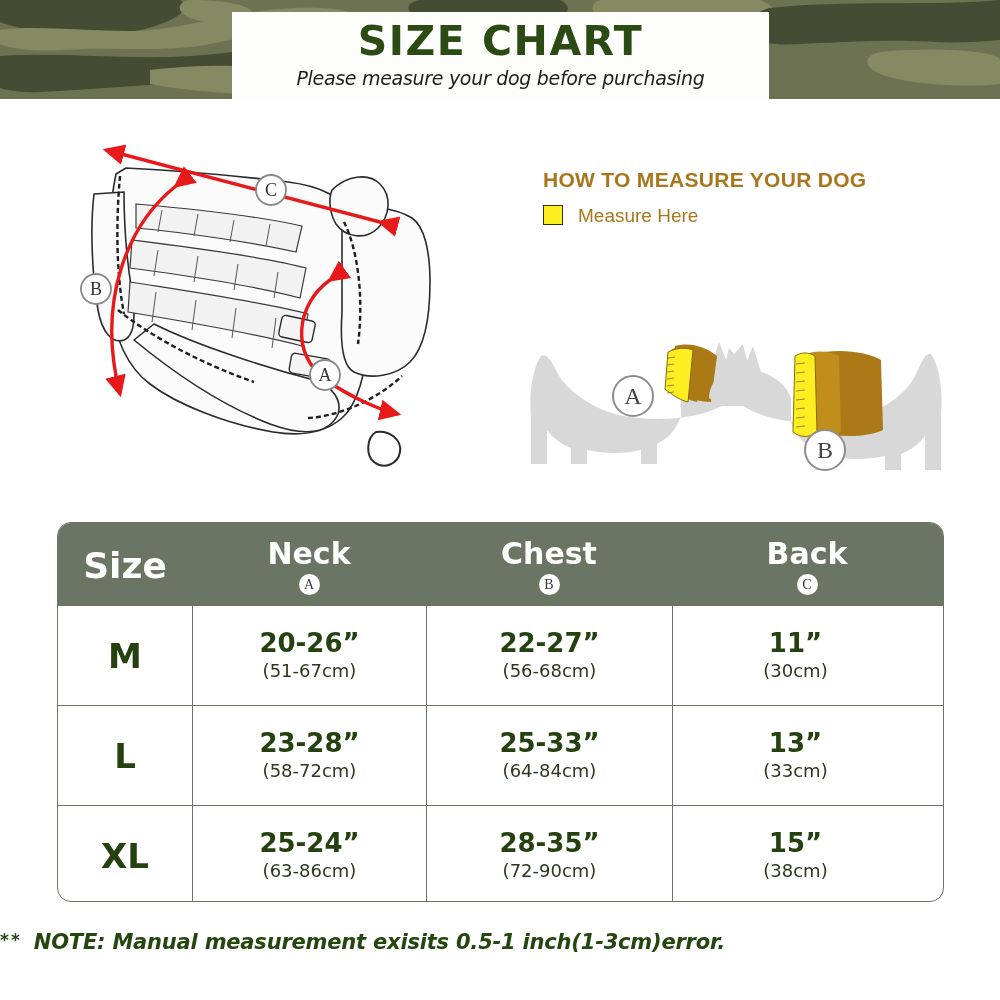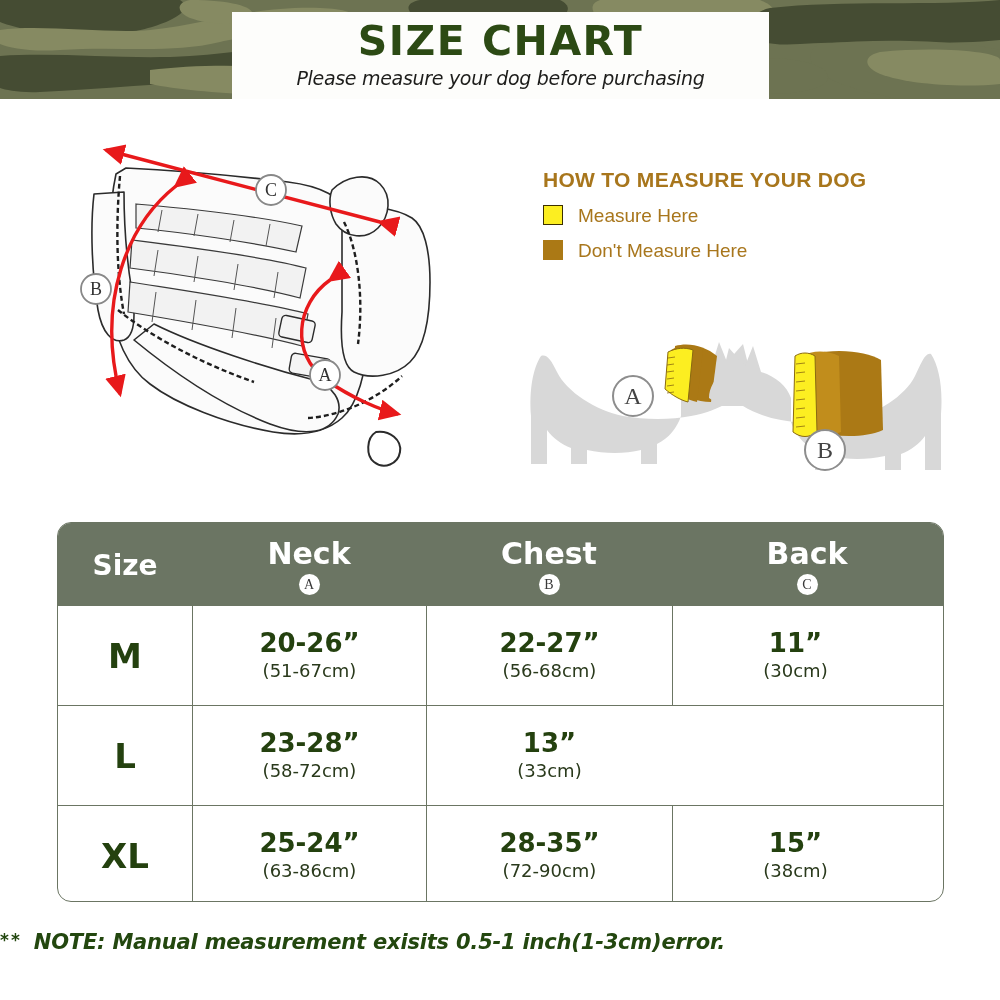--- a/index.html
+++ b/index.html
@@ -154,21 +154,21 @@
   .th-neck   { width: 234px; }
   .th-chest  { width: 246px; }
   .th-back   { width: 270px; }
   .th-text {
     font-family: "DejaVu Sans", sans-serif;
     font-size: 30px;
     font-weight: bold;
     color: #ffffff;
     line-height: 34px;
   }
-  .th-size .th-text { font-size: 28px; }
+  .th-size .th-text { font-size: 36px; }
   .badge {
     width: 21px;
     height: 21px;
     border-radius: 50%;
     background: #ffffff;
     color: #3a3a3a;
     font-size: 14px;
     font-family: "Liberation Serif", serif;
     display: flex;
     align-items: center;
@@ -342,24 +342,20 @@
   </div>
 
   <div class="measure-block">
     <div class="measure-title">HOW TO MEASURE YOUR DOG</div>
 
     <div class="legend-row">
       <div class="swatch swatch-yellow"></div>
       <div class="legend-label">Measure Here</div>
     </div>
 
-    <div class="legend-row">
-      <div class="swatch swatch-brown"></div>
-      <div class="legend-label">Don't Measure Here</div>
-    </div>
   </div>
 
   <div class="dogs">
     <svg width="460" height="200" viewBox="0 0 460 200">
 
       <g>
         <path d="M36,58 C28,70 24,92 26,118 L26,166 L42,166 L42,132
                  C48,140 56,146 66,150 L66,166 L82,166 L82,152
                  C100,156 120,156 136,152 L136,166 L152,166 L152,146
                  C164,140 172,130 176,118
@@ -446,20 +442,24 @@
     </div>
 
     <div class="trow">
       <div class="td td-size">
         <div class="size-label">L</div>
       </div>
       <div class="td td-neck">
         <div class="val-in">23-28”</div>
         <div class="val-cm">(58-72cm)</div>
       </div>
+      <div class="td td-chest">
+        <div class="val-in">25-33”</div>
+        <div class="val-cm">(64-84cm)</div>
+      </div>
       <div class="td td-back">
         <div class="val-in">13”</div>
         <div class="val-cm">(33cm)</div>
       </div>
     </div>
 
     <div class="trow">
       <div class="td td-size">
         <div class="size-label">XL</div>
       </div>

